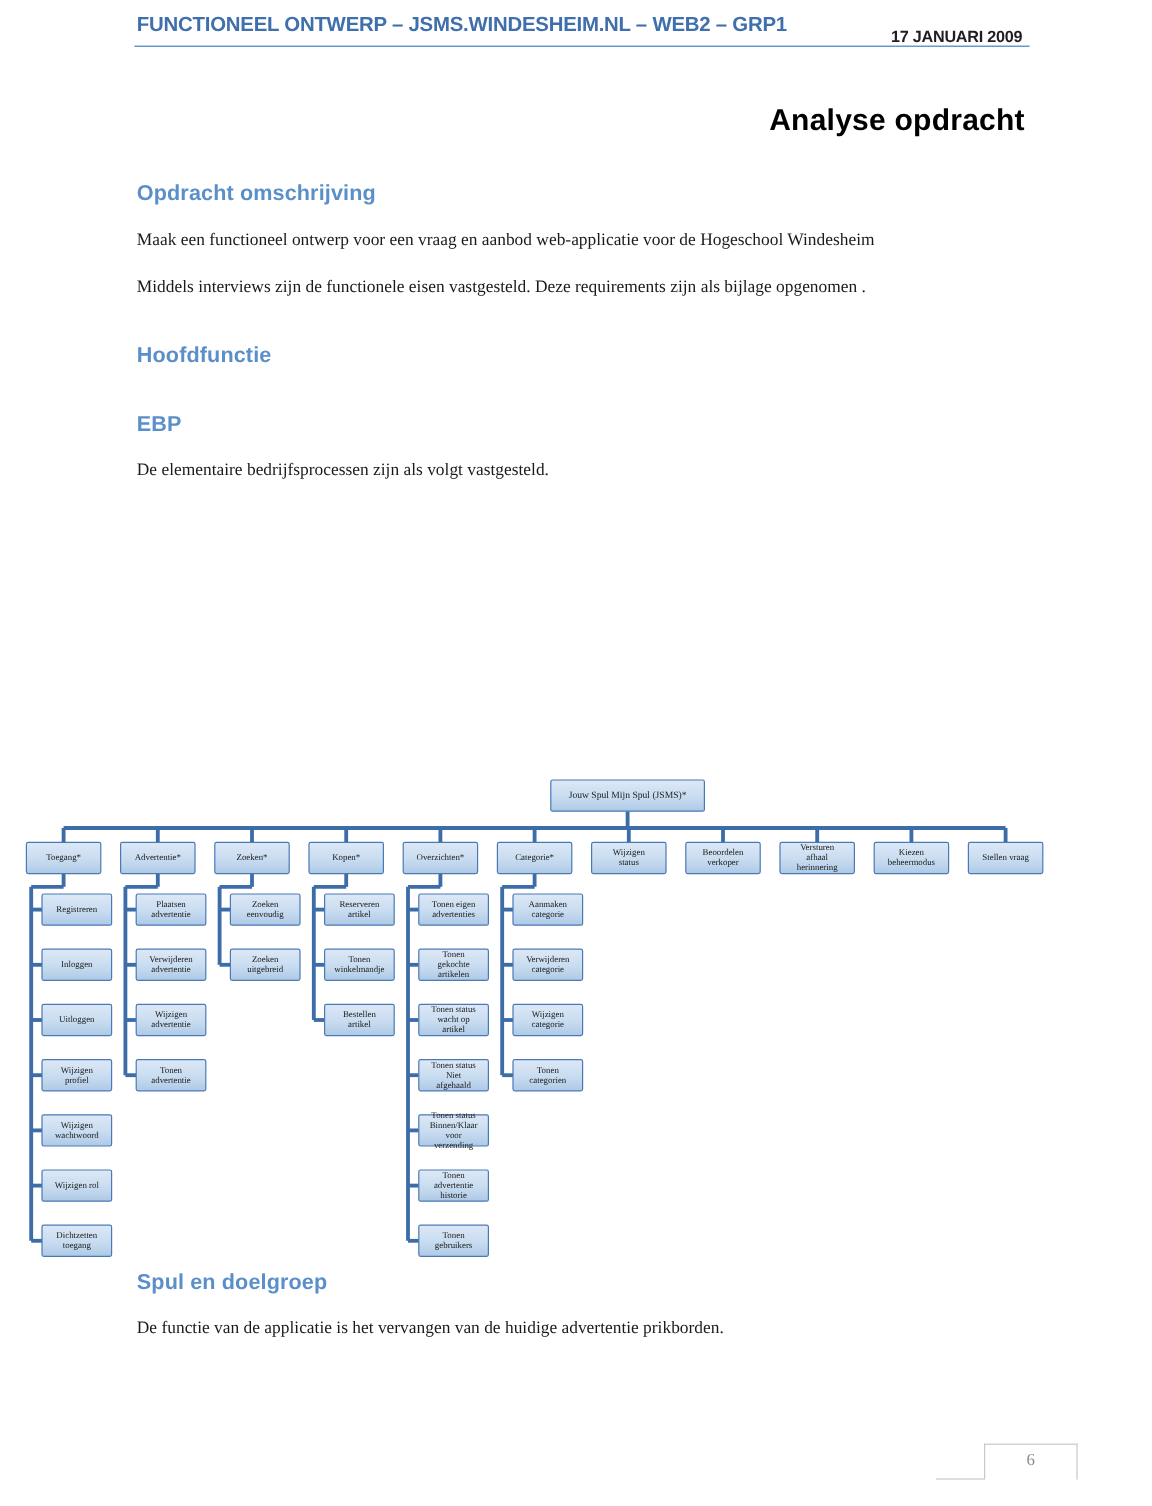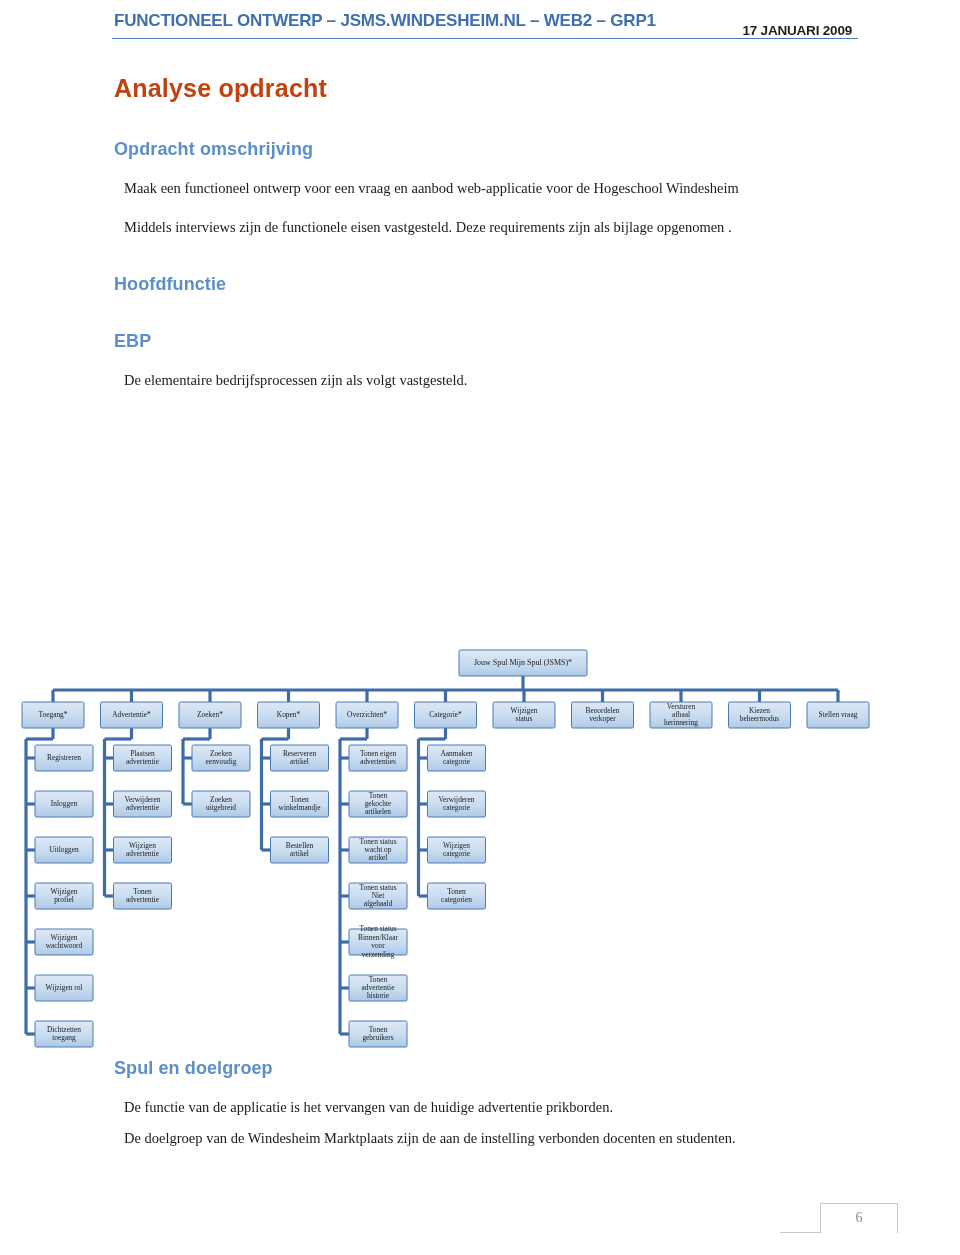--- a/index.html
+++ b/index.html
@@ -54,38 +54,39 @@
     position: absolute;
     left: 114px;
     top: 60px;
     width: 740px;
   }
 
   h1.title {
     font-family: "Liberation Sans", sans-serif;
     font-size: 25px;
     font-weight: bold;
-    color: #c2410c;
-    margin: 14px 0 0 0;
+    color: #000000;
+    margin: 26px 0 0 0;
     letter-spacing: 0.2px;
+    text-align: right;
   }
   h2.subhead {
     font-family: "Liberation Sans", sans-serif;
     font-size: 18px;
     font-weight: bold;
     color: #5b8fc9;
     margin: 36px 0 0 0;
     letter-spacing: 0.1px;
   }
   p.body {
     font-family: "Liberation Serif", serif;
     font-size: 14.5px;
     line-height: 1.45;
     color: #1a1a1a;
-    margin: 18px 0 0 10px;
+    margin: 18px 0 0 0;
   }
   p.tight { margin-top: 10px; }
 
   
   .diagram {
     position: absolute;
     left: 0; top: 640px;
     width: 952px;
     height: 420px;
   }
@@ -391,20 +392,19 @@
           <rect x="807" y="62" width="62" height="26" rx="1.5" fill="url(#nodeGrad)"></rect>
           <text x="838" y="75"><tspan x="838" dy="0">Stellen vraag</tspan></text>
         </g>
       </g>
   </svg>
 </div>
 
 <div class="content" style="top:1058px;">
   <h2 class="subhead" style="margin-top:0;">Spul en doelgroep</h2>
   <p class="body">De functie van de applicatie is het vervangen van de huidige advertentie prikborden.</p>
-  <p class="body tight">De doelgroep van de Windesheim Marktplaats zijn de aan de instelling verbonden docenten en studenten.</p>
 </div>
 
 <div class="page-tab">
   <div class="baseline-left"></div>
   <div class="tab-box"></div>
   <div class="pagenum">6</div>
 </div>
 
 </body></html>

